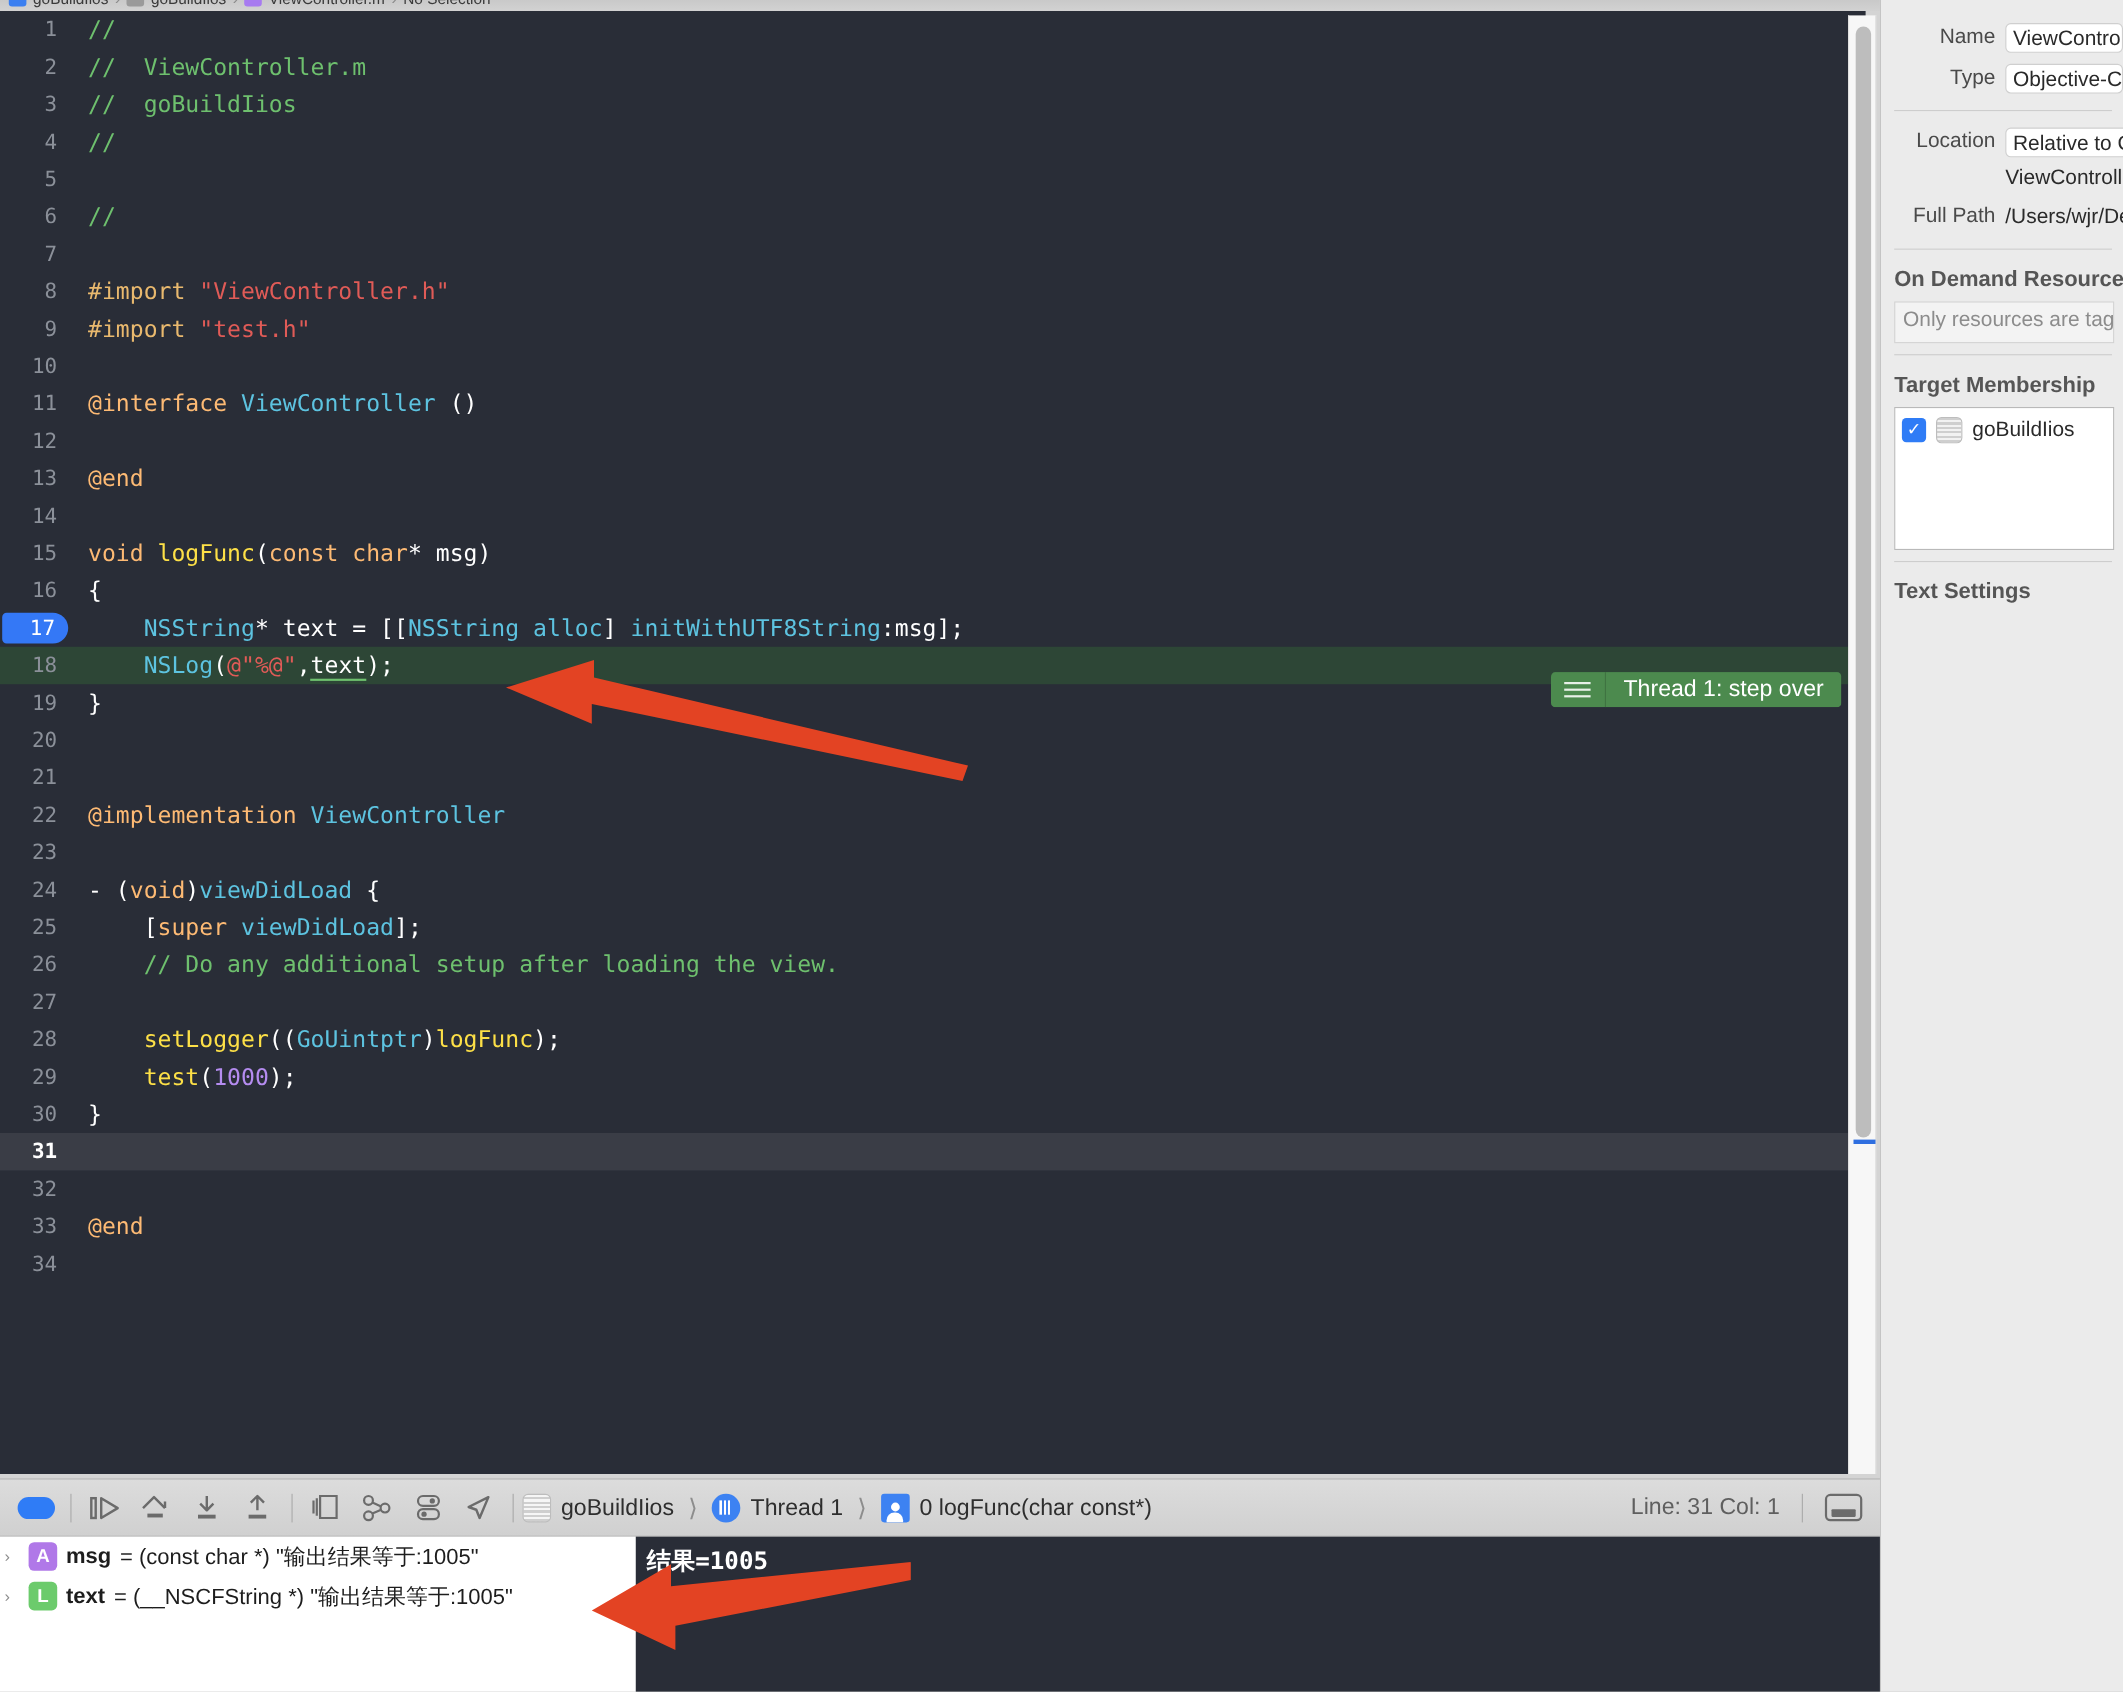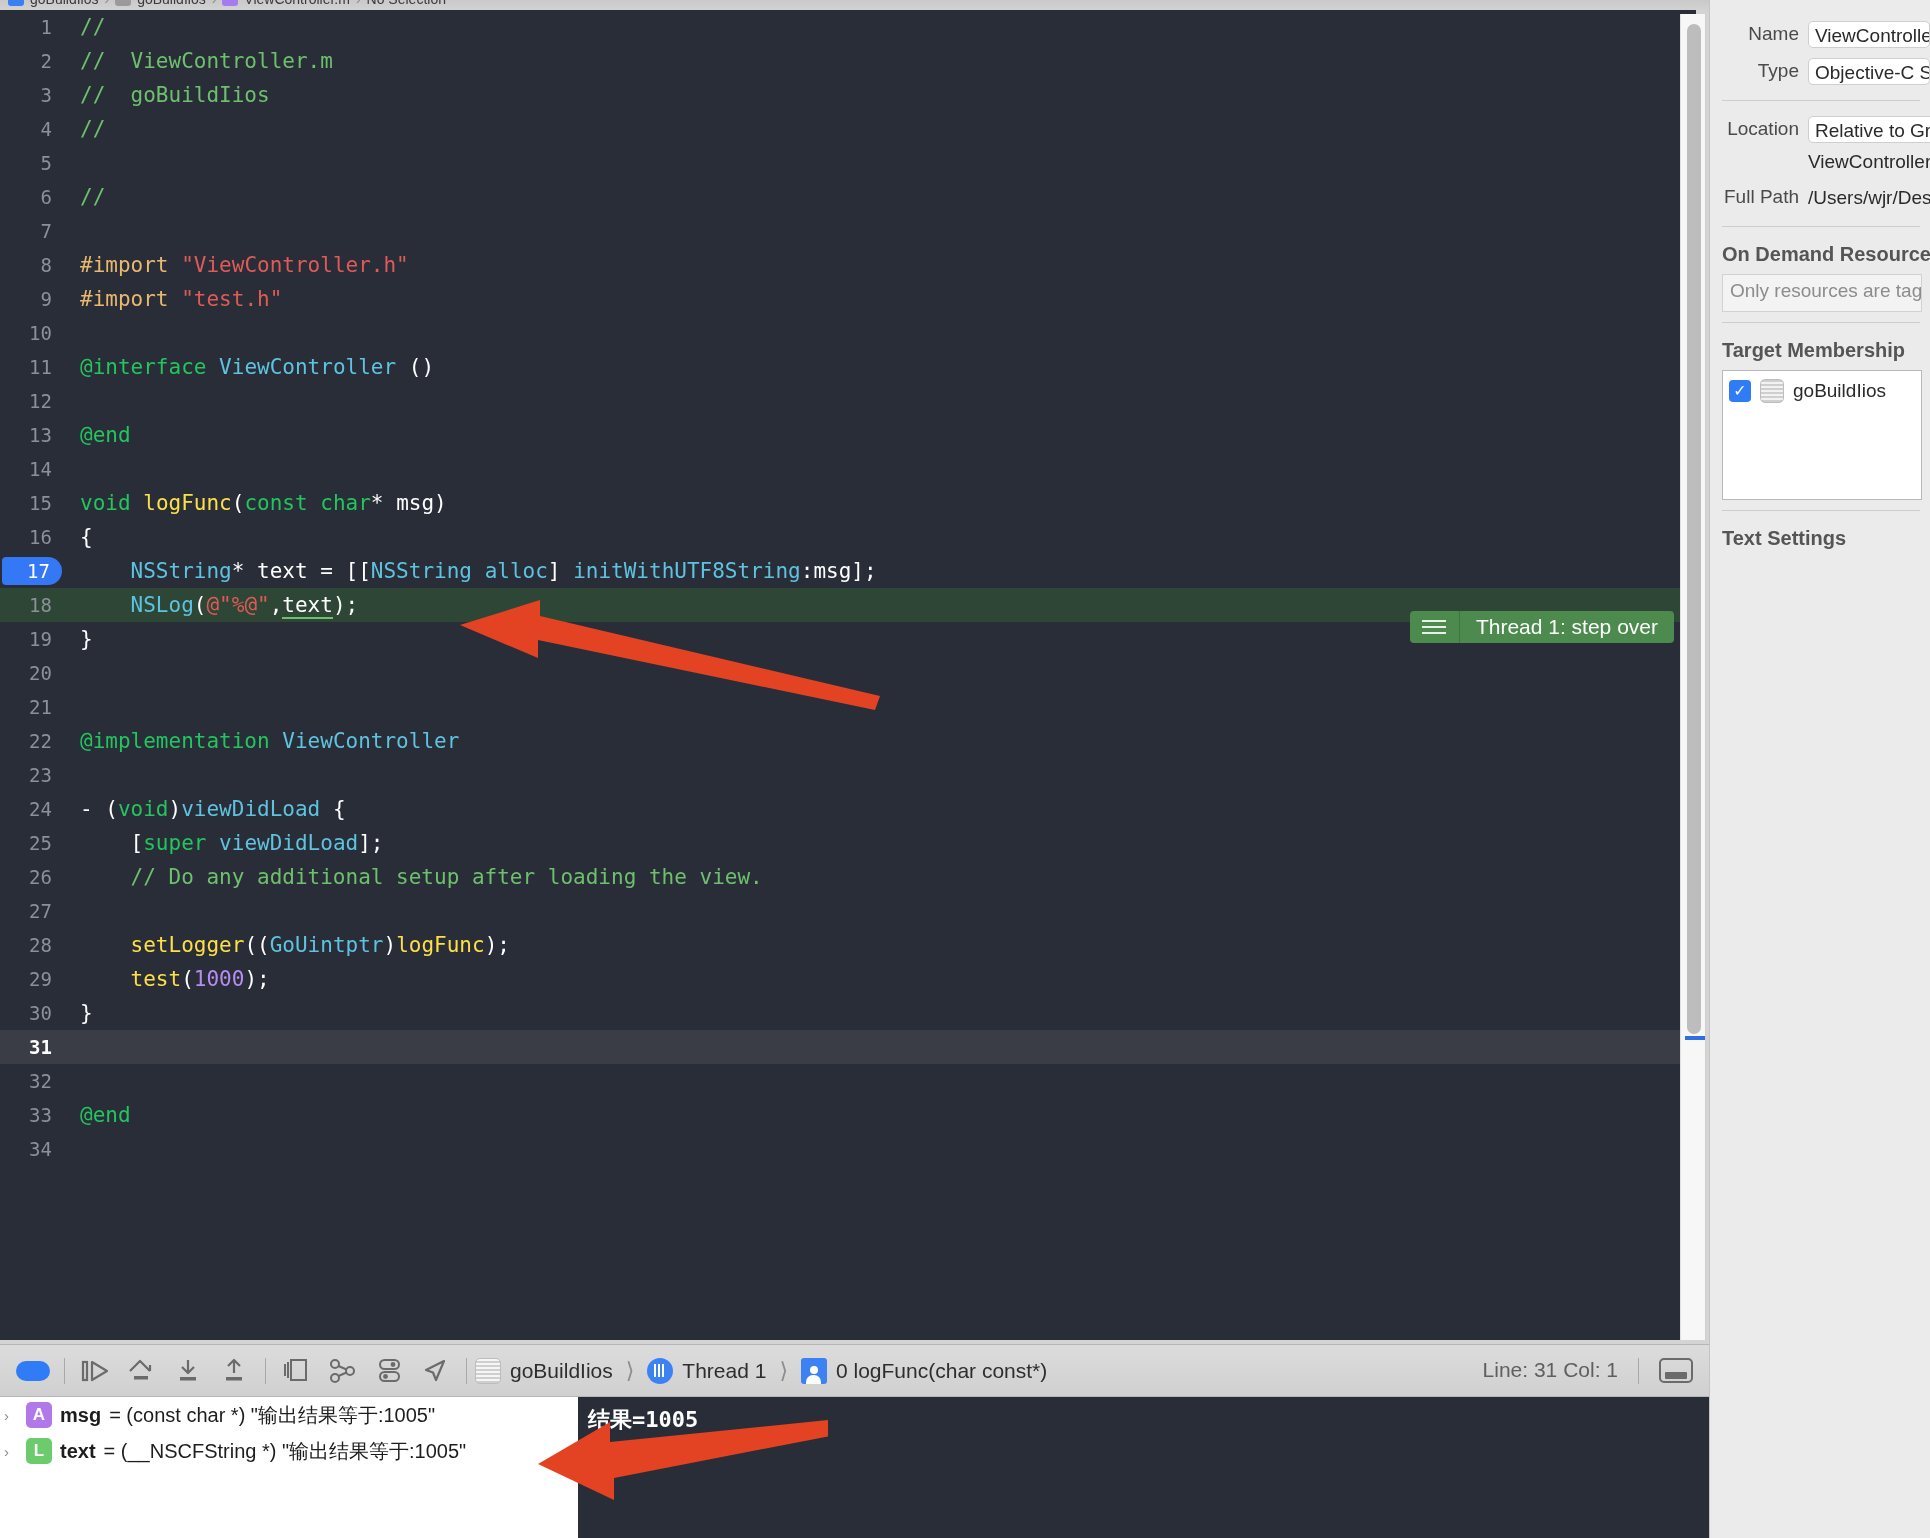--- a/index.html
+++ b/index.html
@@ -42,21 +42,21 @@
   .line-current { background: #3a3d46; }
   .line-current .gutter { color: #ffffff; font-weight: bold; }
   .line-stopped { background: #2d4636; }
   .gutter-pc {
     position: absolute; left: 2px; top: 3px; width: 60px; height: 28px;
     background: #3478f6; color: #fff; border-radius: 4px 14px 14px 4px;
     text-align: right; padding-right: 12px; line-height: 28px; font-size: 19px;
   }
 
   .c-comment { color: #6ec06e; }
-  .c-keyword { color: #22c55e; }
+  .c-keyword { color: #fdba74; }
   .c-string  { color: #e05b57; }
   .c-pre     { color: #e9b96e; }
   .c-type    { color: #5dc3e0; }
   .c-func    { color: #fde047; }
   .c-num     { color: #b58cf0; }
   .c-plain   { color: #ffffff; }
   .c-var-underline { color:#ffffff; border-bottom: 2px solid #6ec06e; }
 
   
   .thread-bubble {
@@ -83,21 +83,21 @@
   .ed-marker { position: absolute; left: 4px; top: 1022px; width: 20px; height: 4px; background: #2f6fe0; }
 
   
   .inspector {
     position: absolute; left: 1709px; top: 0; width: 221px; height: 1538px;
     background: #ebebeb; border-left: 1px solid #c4c4c4; overflow: hidden;
     font-size: 19px; color: #2a2a2a;
   }
   .insp-row { display: flex; align-items: flex-start; padding: 5px 0 5px 0; }
   .insp-label {
-    width: 98px; text-align: right; padding-right: 9px; color: #4a4a4a; flex: 0 0 auto;
+    width: 113px; text-align: right; padding-right: 9px; color: #4a4a4a; flex: 0 0 auto;
     font-size: 19px; line-height: 25px;
   }
   .insp-field {
     background: #ffffff; border: 1px solid #cfcfcf; border-radius: 5px;
     padding: 2px 6px; height: 27px; line-height: 23px; overflow: hidden; white-space: nowrap;
     flex: 1 1 auto; font-size: 19px;
   }
   .insp-static { line-height: 25px; font-size: 19px; white-space: nowrap; overflow:hidden; }
   .insp-path { line-height: 27px; font-size: 19px; }
   .insp-divider { height: 1px; background: #cdcdcd; margin: 10px 10px 10px 12px; }

